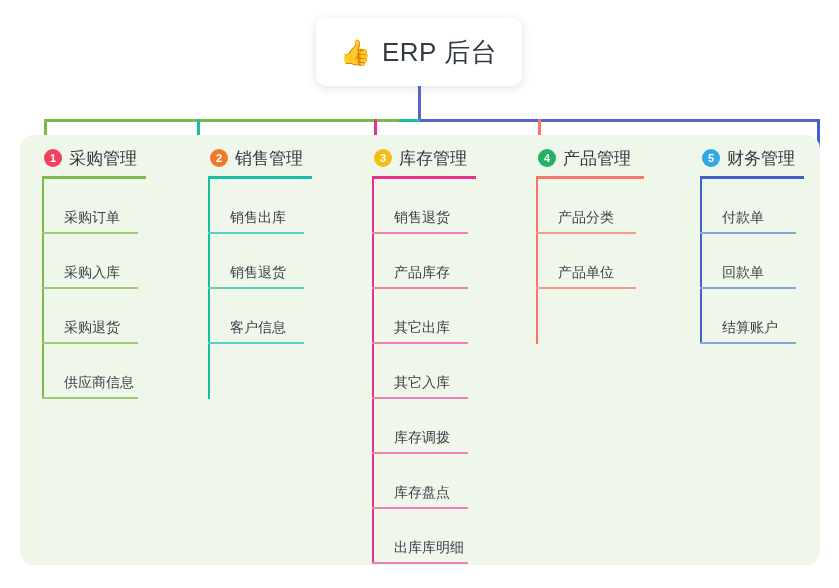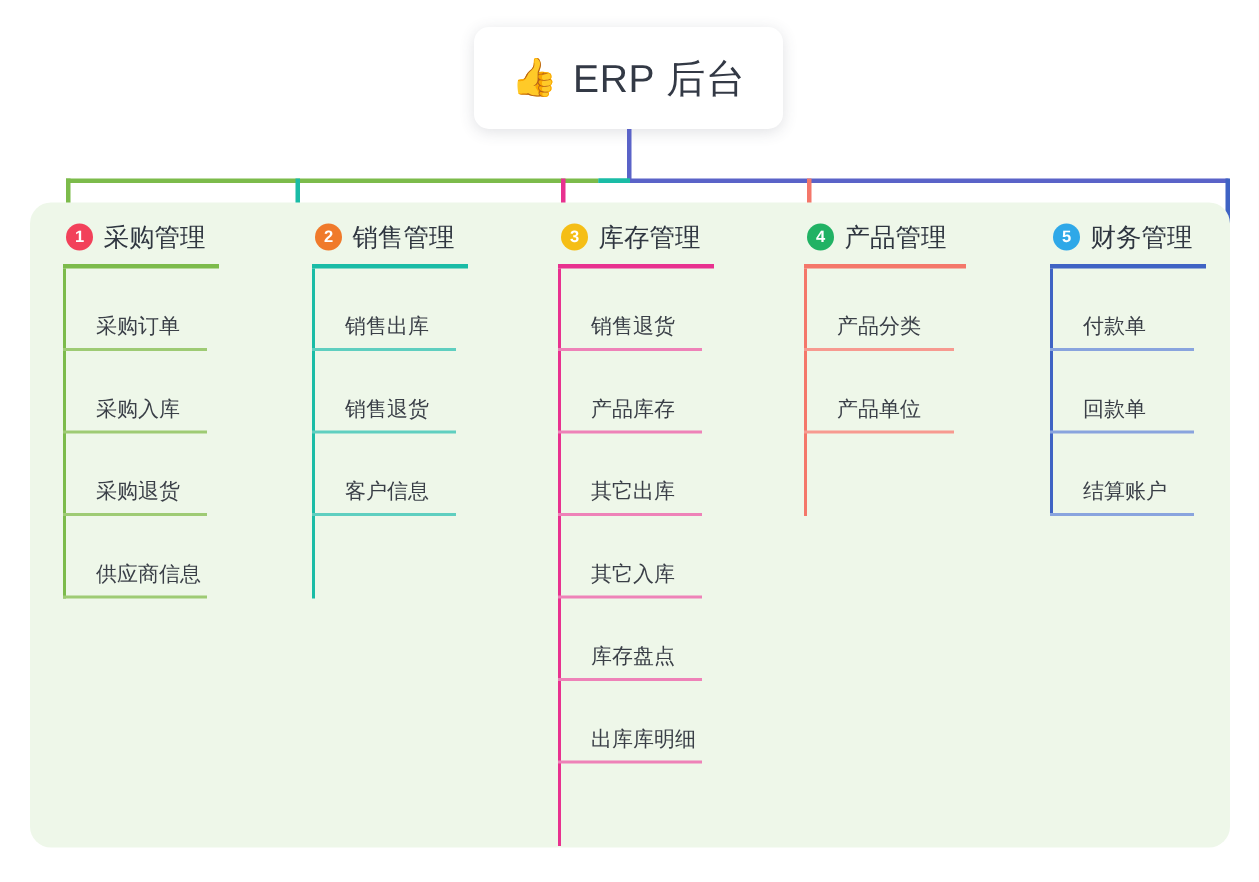--- a/index.html
+++ b/index.html
@@ -231,20 +231,24 @@
           </div>
           <div class="item">
             <span class="item-label">其它出库</span>
             <div class="item-line" style="background: rgb(238, 130, 184); width: 96px;"></div>
           </div>
           <div class="item">
             <span class="item-label">其它入库</span>
             <div class="item-line" style="background: rgb(238, 130, 184); width: 96px;"></div>
           </div>
           <div class="item">
+            <span class="item-label">库存调拨</span>
+            <div class="item-line" style="background: rgb(238, 130, 184); width: 96px;"></div>
+          </div>
+          <div class="item">
             <span class="item-label">库存盘点</span>
             <div class="item-line" style="background: rgb(238, 130, 184); width: 96px;"></div>
           </div>
           <div class="item">
             <span class="item-label">出库库明细</span>
             <div class="item-line" style="background: rgb(238, 130, 184); width: 96px;"></div>
           </div>
         </div>
       </div>
       <div class="branch" style="left: 536px; width: 108px;">

